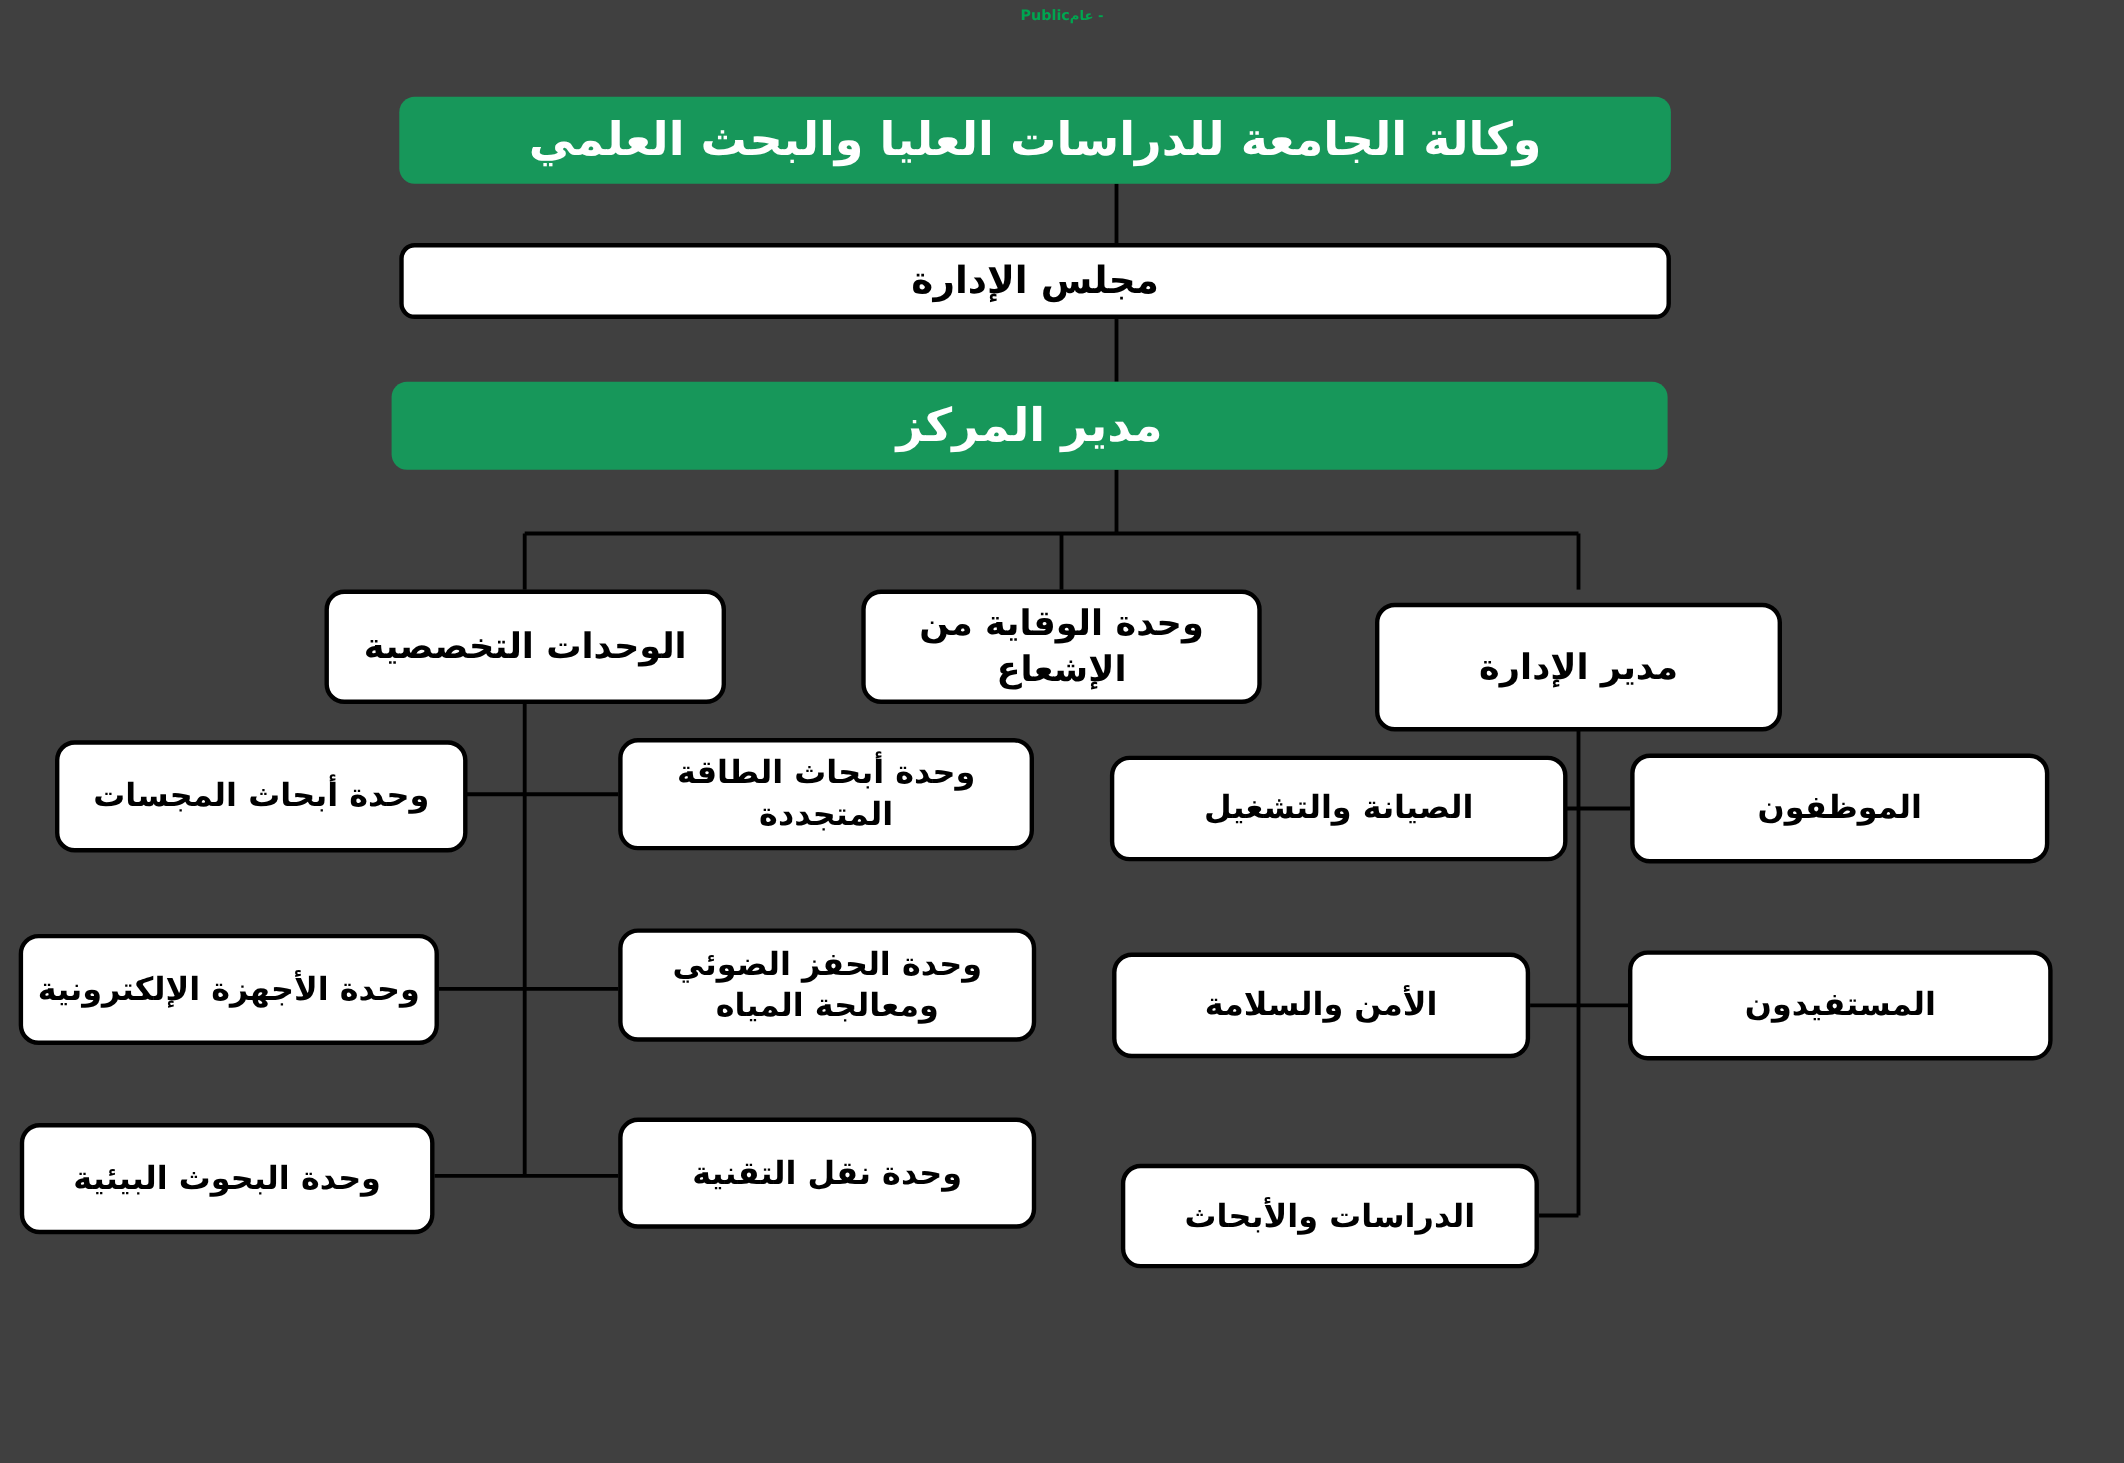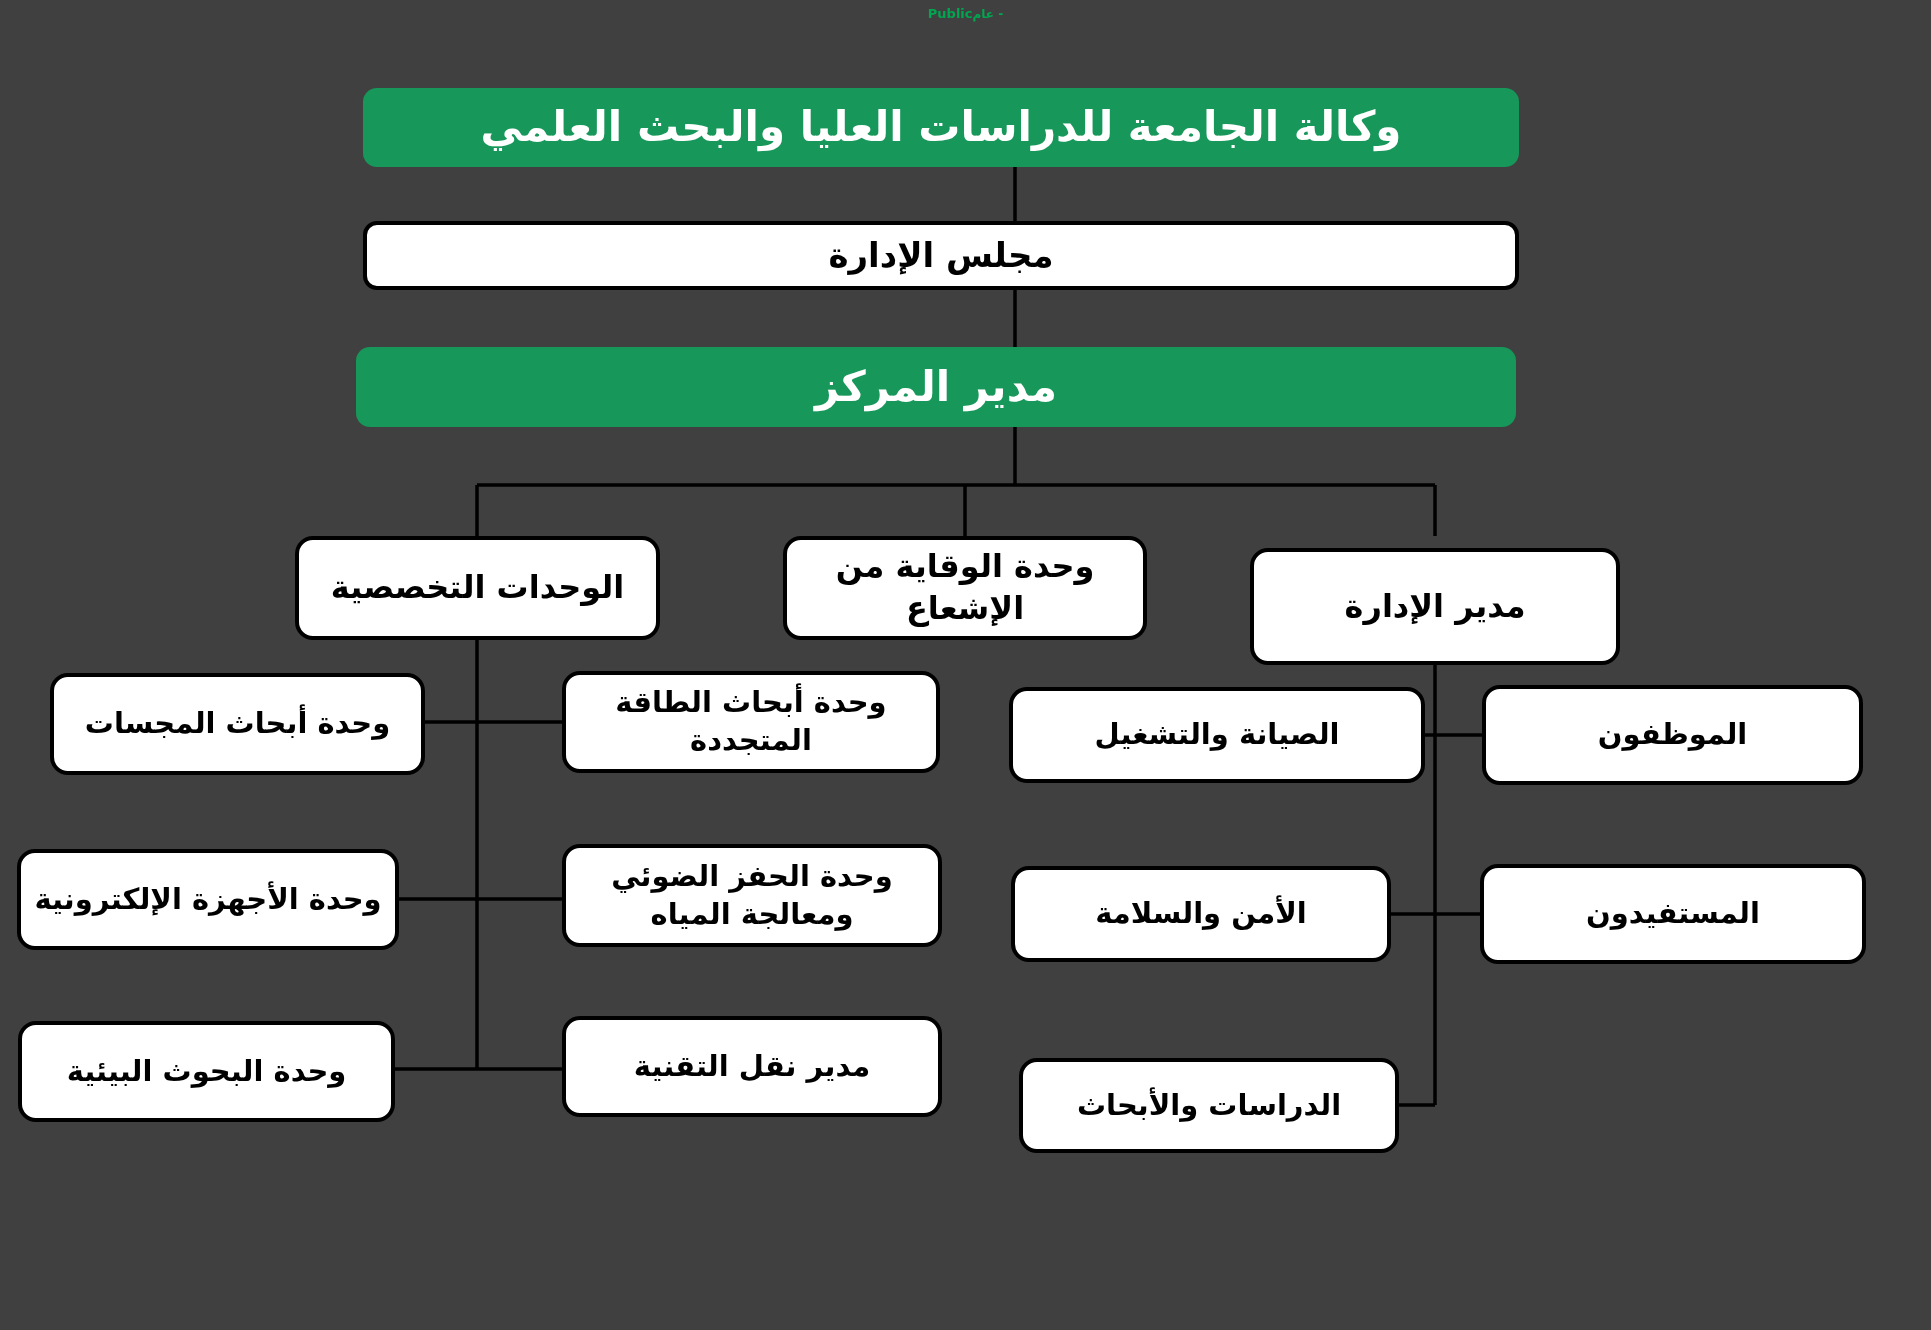--- a/index.html
+++ b/index.html
@@ -106,21 +106,21 @@
   <div class="node" style="left:17px;top:849px;width:382px;height:101px;">
     <span>وحدة الأجهزة الإلكترونية</span>
   </div>
   <div class="node" style="left:562px;top:844px;width:380px;height:103px;">
     <span>وحدة الحفز الضوئي ومعالجة المياه</span>
   </div>
   <div class="node" style="left:18px;top:1021px;width:377px;height:101px;">
     <span>وحدة البحوث البيئية</span>
   </div>
   <div class="node" style="left:562px;top:1016px;width:380px;height:101px;">
-    <span>مدير نقل التقنية</span>
+    <span>وحدة نقل التقنية</span>
   </div>
 
   <div class="node" style="left:1009px;top:687px;width:416px;height:96px;">
     <span>الصيانة والتشغيل</span>
   </div>
   <div class="node" style="left:1482px;top:685px;width:381px;height:100px;">
     <span>الموظفون</span>
   </div>
   <div class="node" style="left:1011px;top:866px;width:380px;height:96px;">
     <span>الأمن والسلامة</span>

